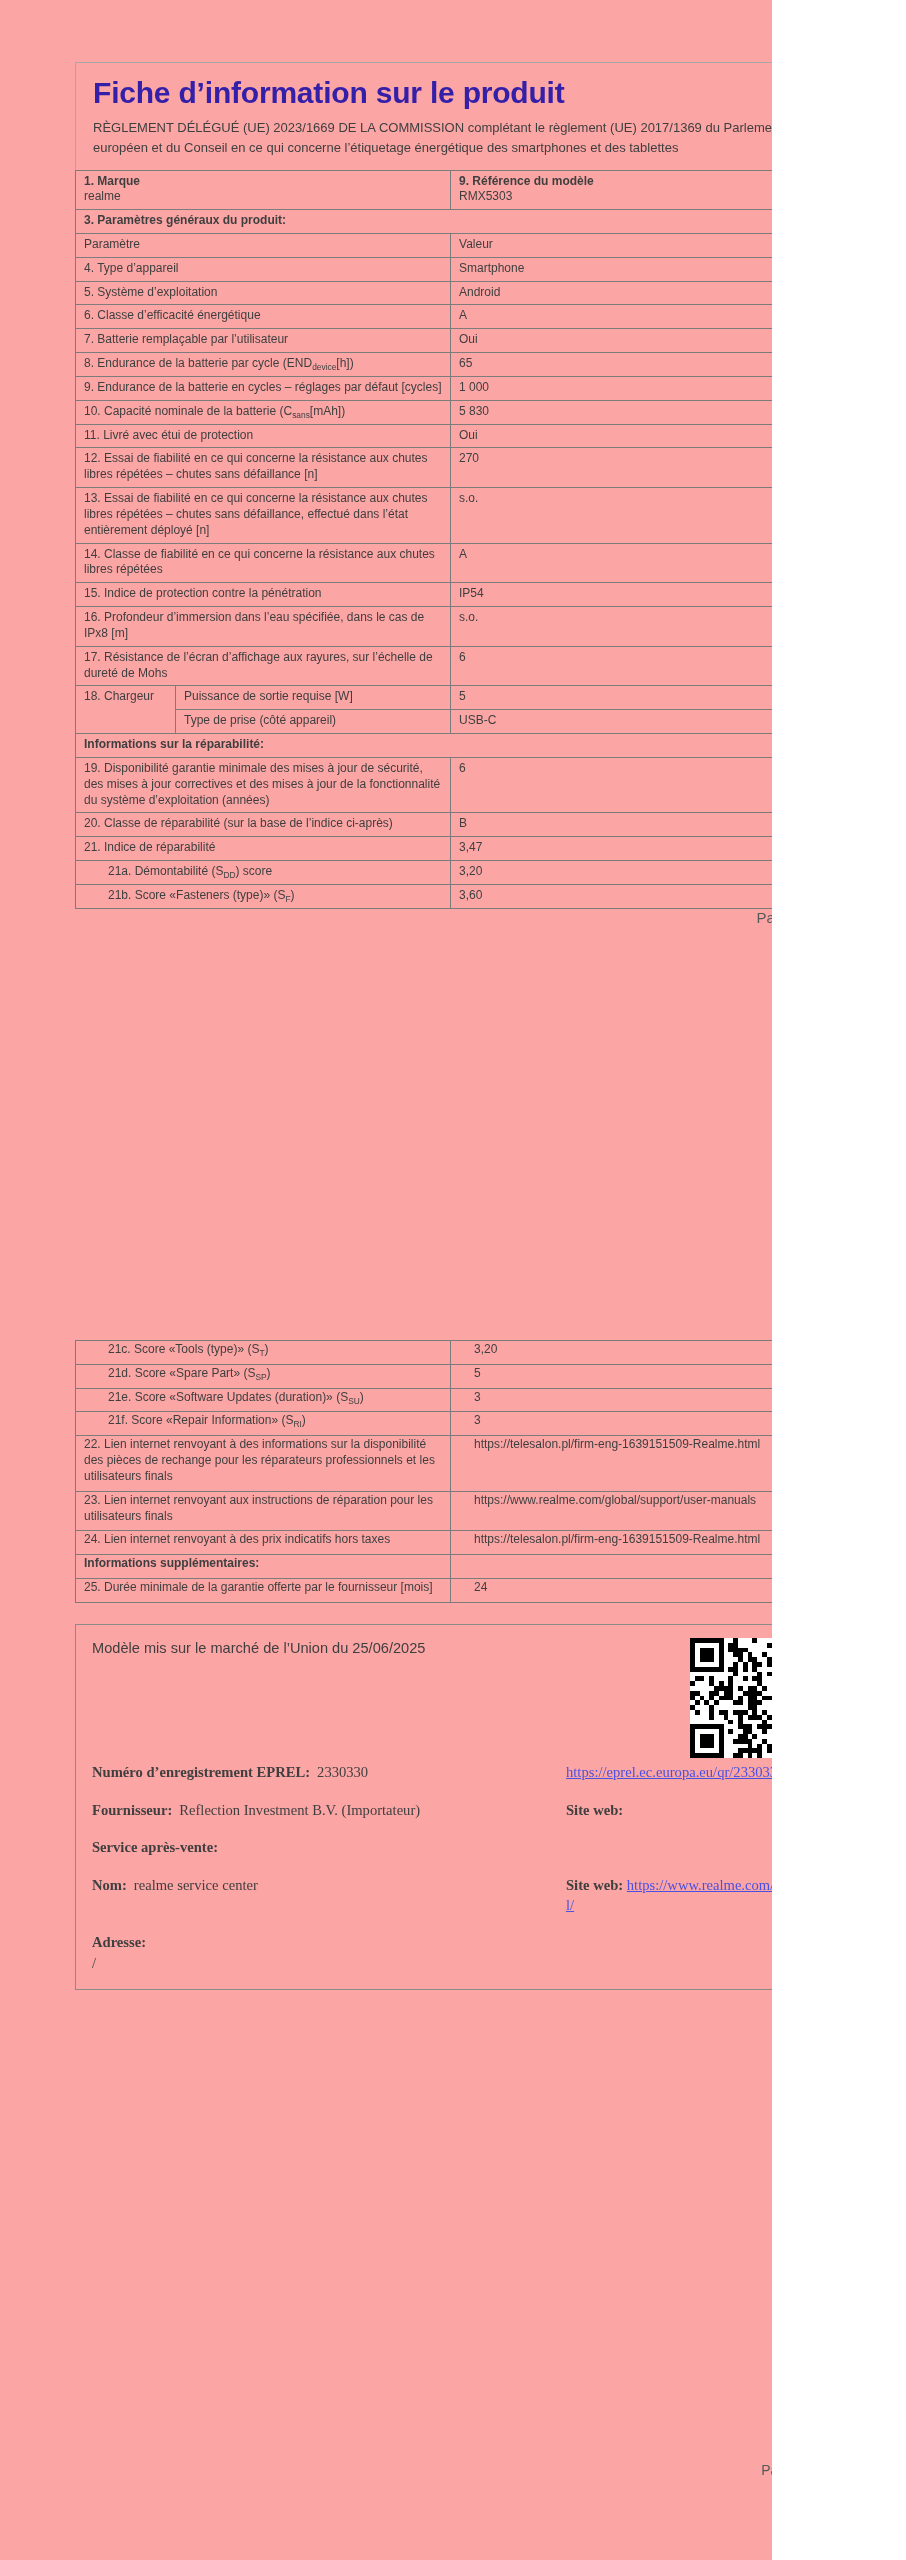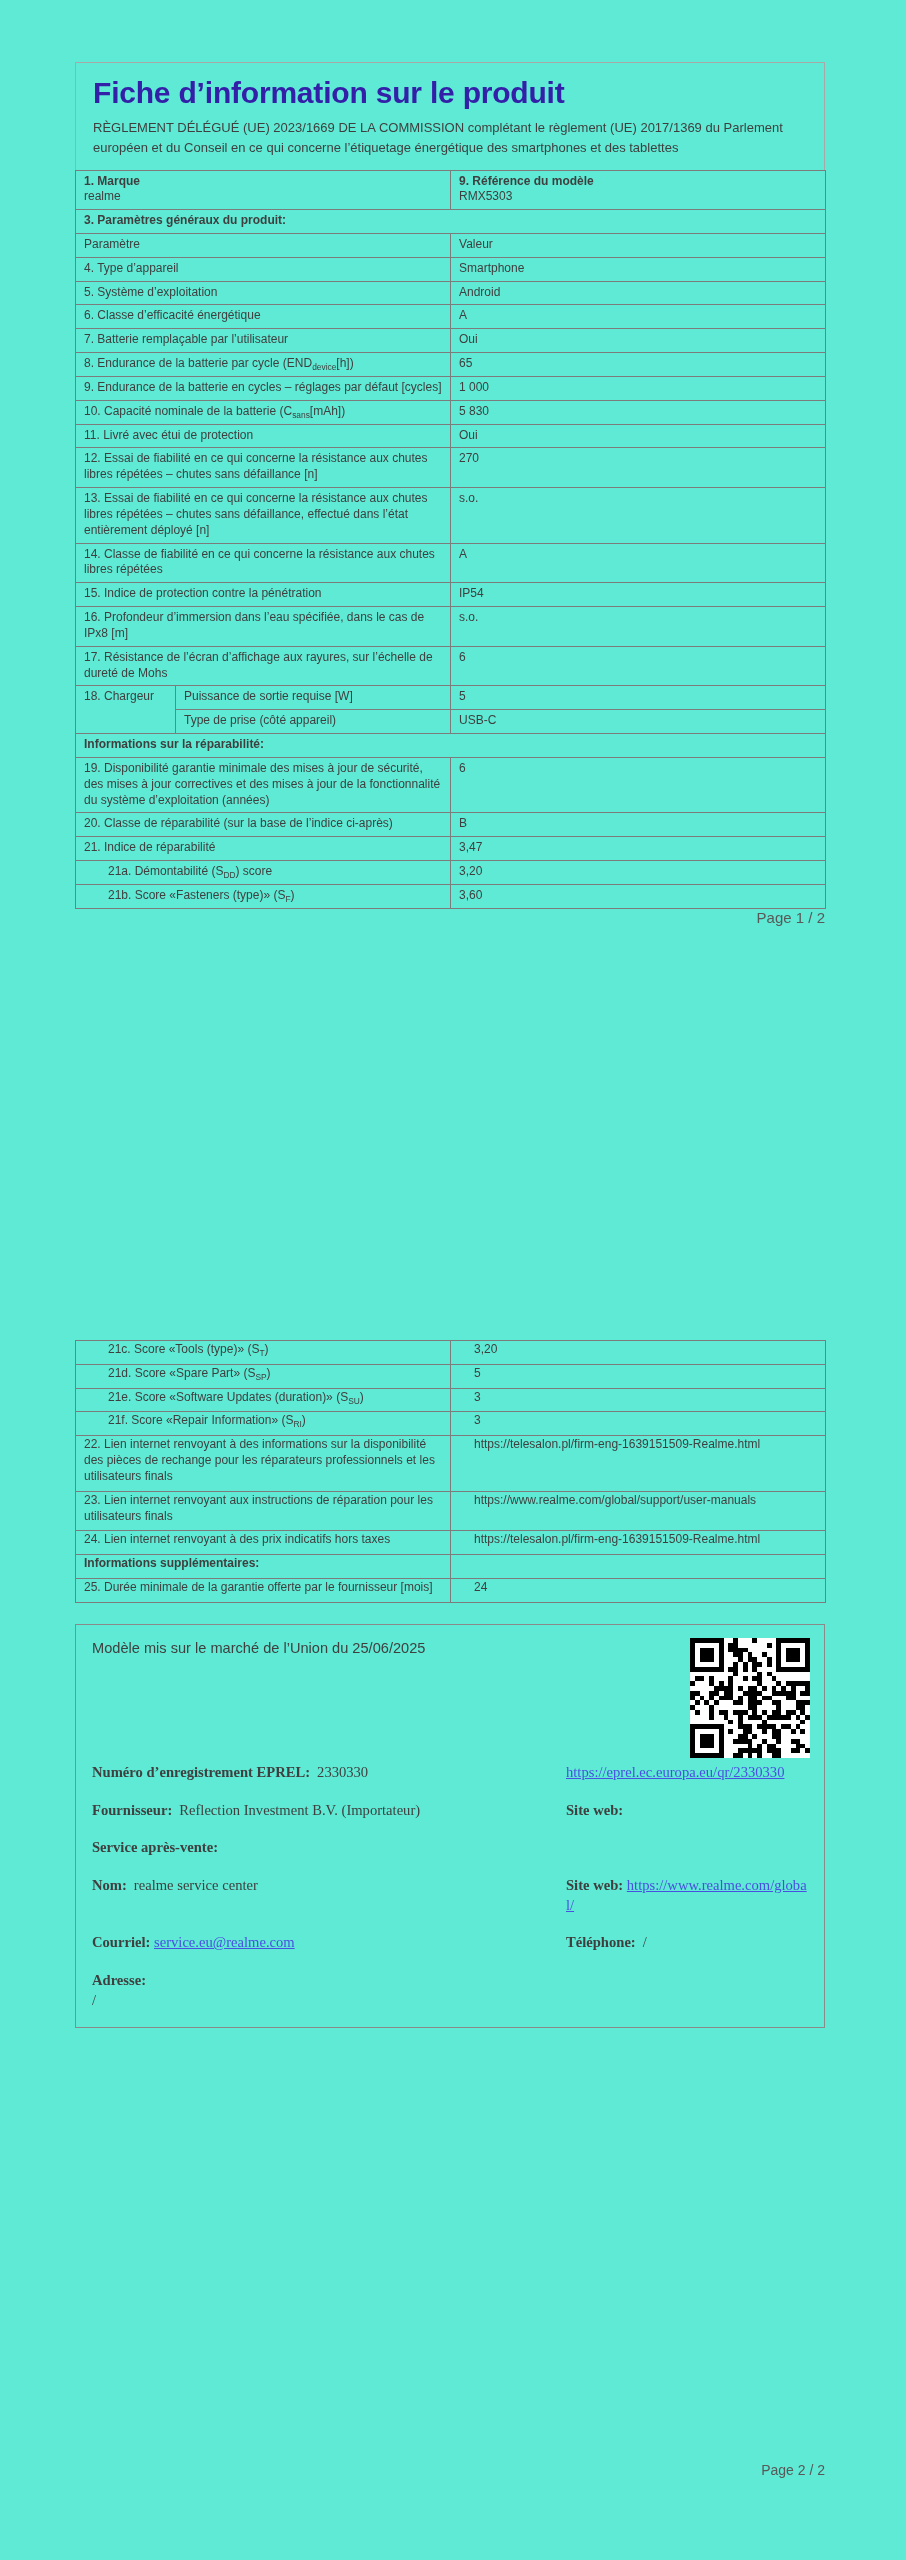--- a/index.html
+++ b/index.html
@@ -5,21 +5,21 @@
   :root{
     --title-color:#3420a8;
     --link-color:#4a50e0;
     --text-color:#3f3f3f;
     --border-color:#7c7c7c;
     --border-light:#a8a8a8;
     --muted:#595959;
   }
   html,body{margin:0;padding:0;background:#ffffff;}
   body{font-family:"Liberation Sans",sans-serif;color:var(--text-color);}
-  .canvas{position:relative;width:906px;height:2560px;background:#5eead4;overflow:hidden;}
+  .canvas{position:relative;width:772px;height:2560px;background:#fca5a5;overflow:hidden;}
   .sheet{position:absolute;left:75px;width:750px;}
   .sheet1{top:62px;}
   .sheet2{top:1340px;}
 
   .titlebox{border:1px solid var(--border-light);border-bottom:none;padding:13px 17px 12px;}
   .doc-title{margin:0 0 8px 0;font-size:30px;font-weight:bold;color:var(--title-color);letter-spacing:-0.2px;}
   .doc-subtitle{font-size:13px;line-height:1.52;color:var(--text-color);}
 
   table{border-collapse:collapse;width:100%;font-size:12px;table-layout:fixed;}
   td{border:1px solid var(--border-color);padding:3px 8px 4px;vertical-align:top;line-height:1.32;overflow:hidden;}
@@ -474,29 +474,20 @@
       <div class="ib-row">
         <div class="ib-left">
           <span class="b">Nom:</span><span class="ib-val">realme service center</span>
         </div>
         <div class="ib-right">
           <span class="b">Site web:</span>
           <a class="link" href="#">https://www.realme.com/global/</a>
         </div>
       </div>
 
-      <div class="ib-row">
-        <div class="ib-left">
-          <span class="b">Courriel:</span>
-          <a class="link" href="#">service.eu@realme.com</a>
-        </div>
-        <div class="ib-right">
-          <span class="b">Téléphone:</span><span class="ib-val">/</span>
-        </div>
-      </div>
 
       <div class="ib-row ib-addr">
         <div class="ib-left">
           <div class="b">Adresse:</div>
           <div>/</div>
         </div>
       </div>
     </div>
   </div>
 

